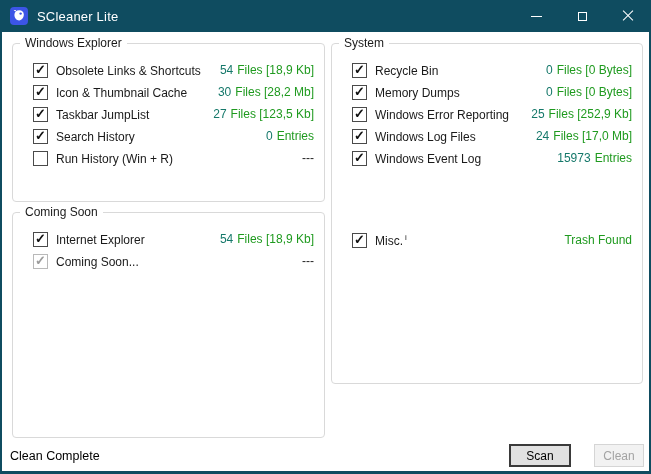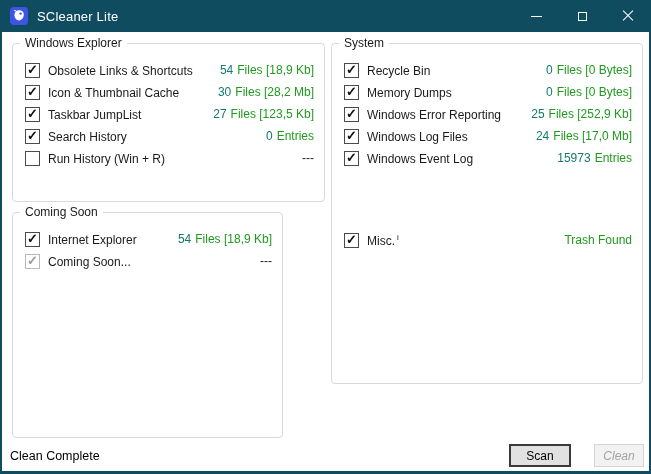--- a/index.html
+++ b/index.html
@@ -22,28 +22,28 @@
   .max-glyph{width:9px;height:9px;border:1px solid #fff;box-sizing:border-box;}
   .close-glyph{position:relative;width:12px;height:12px;}
   .close-glyph::before,.close-glyph::after{
     content:"";position:absolute;left:-1px;top:5px;width:14px;height:1px;background:#fff;
   }
   .close-glyph::before{transform:rotate(45deg);}
   .close-glyph::after{transform:rotate(-45deg);}
   
   .groupbox{
     position:absolute;box-sizing:border-box;border:1px solid #d9d9d9;border-radius:4px;
-    padding:15px 10px 0 12px;background:#fff;
+    padding:15px 10px 0 20px;background:#fff;
   }
   .group-title{
     position:absolute;top:-8px;left:7px;background:#ffffff;padding:0 5px;
     font-size:12px;color:#1a1a1a;
   }
   #group-0{left:10px;top:43px;width:313px;height:159px;}
-  #group-1{left:10px;top:212px;width:271px;height:226px;}
+  #group-1{left:10px;top:212px;width:313px;height:226px;}
   #group-2{left:329px;top:43px;width:312px;height:341px;}
   
   .row{display:flex;align-items:center;height:22px;}
   .row.gap-before{margin-top:60px;}
   .cb{
     position:relative;width:13px;height:13px;box-sizing:content-box;flex:0 0 auto;
     border:1px solid #4a4a4a;background:#fff;margin-right:8px;
   }
   .cb.checked::after{
     content:"\2713";position:absolute;left:1px;top:-2px;
@@ -62,21 +62,21 @@
   .btn{
     position:absolute;box-sizing:border-box;font-size:12px;font-family:"Liberation Sans",sans-serif;
     display:flex;align-items:center;justify-content:center;cursor:default;
   }
   #scan-button{
     left:507px;top:444px;width:62px;height:23px;
     background:#e1e1e1;border:2px solid #3a3a3a;color:#000;
   }
   #clean-button{
     left:592px;top:444px;width:50px;height:23px;
-    background:#f2f2f2;border:1px solid #d5d5d5;color:#a3a3a3;font-style:italic;
+    background:#f2f2f2;border:1px solid #d5d5d5;color:#a3a3a3;
   }
 </style>
 </head>
 <body>
 
 <div id="window">
 
   <div id="titlebar">
     <svg id="app-icon" viewBox="0 0 18 18">
       <rect x="0" y="0" width="18" height="18" rx="4" fill="#3c55e6"></rect>

